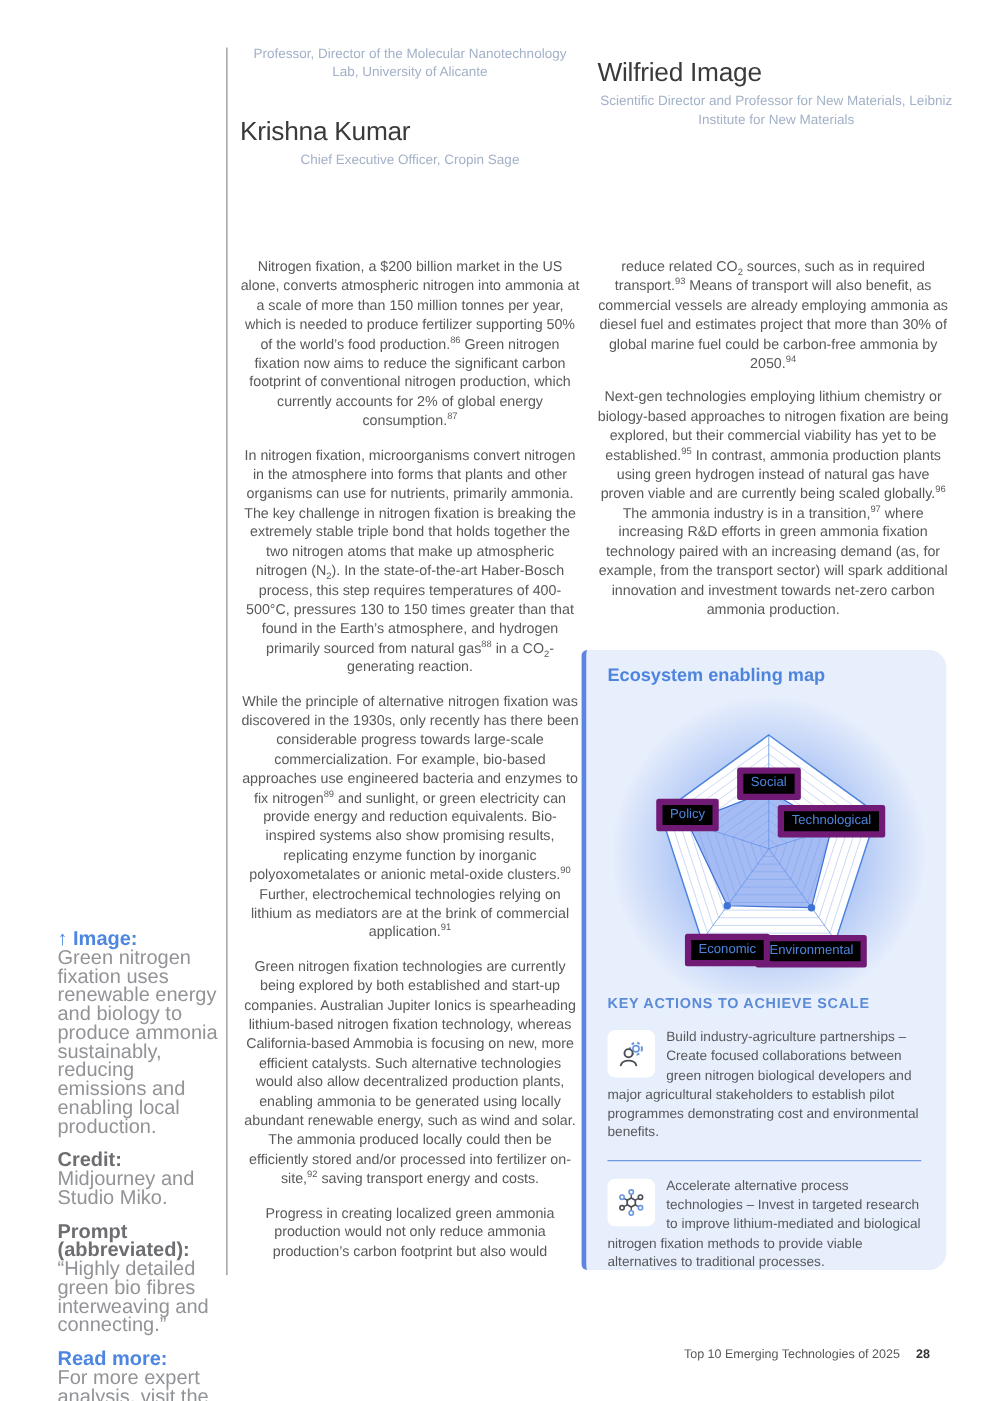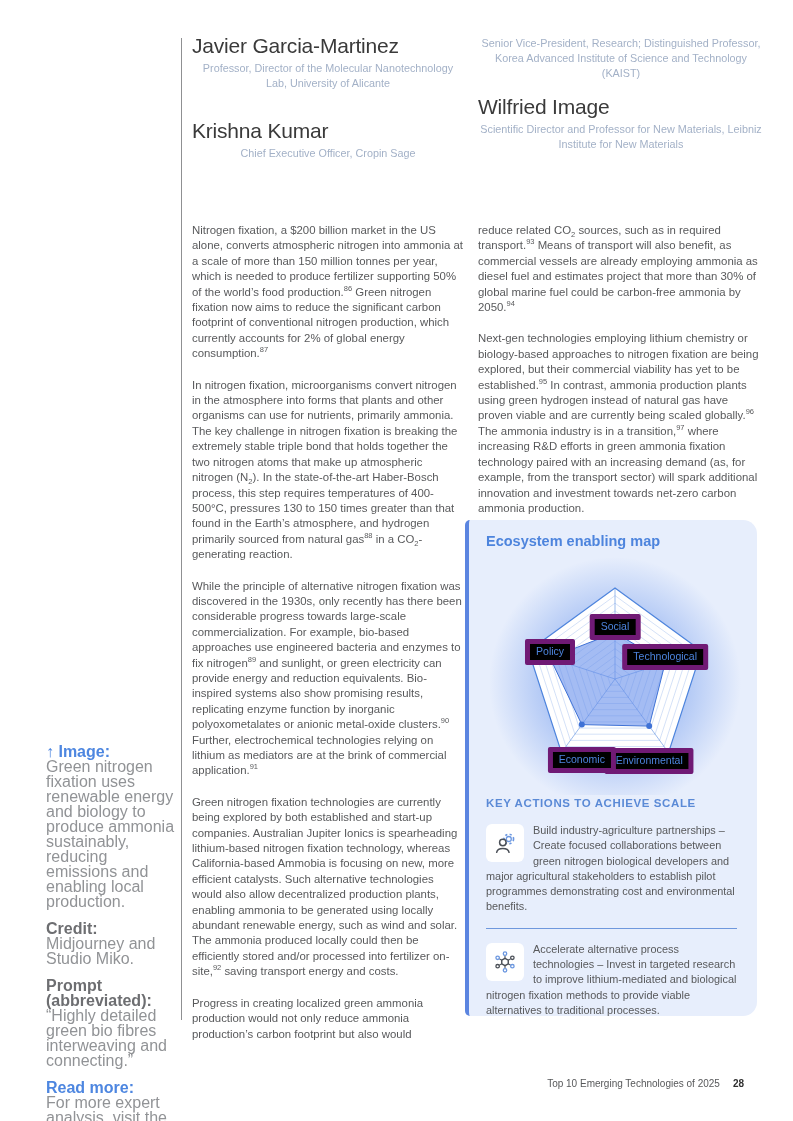--- a/index.html
+++ b/index.html
@@ -13,21 +13,21 @@
   .authors-col.c2{left:478px;width:286px;}
   .author-name{margin:0;font-size:21px;font-weight:normal;color:#3a3a3a;letter-spacing:-0.2px;line-height:25px;}
   .author-title{margin:3px 0 0;font-size:10.8px;line-height:15px;color:#a3b1c7;text-align:center;}
   .author.gap-lg{margin-bottom:27px;}
   .author.gap-sm{margin-bottom:13px;}
 
   
   .col{position:absolute;top:207px;font-size:11.4px;line-height:15.4px;color:#58595b;}
   .col-left{left:192px;width:272px;}
   .col-right{left:478px;width:281px;}
-  .col p{margin:16px 0 12px;}
+  .col p{margin:0 0 12px;text-align:center;}
   sup{font-size:7.5px;line-height:0;vertical-align:super;}
   sub{font-size:7.5px;line-height:0;vertical-align:sub;}
 
   
   .sidebar{position:absolute;left:46px;top:744px;width:130px;font-size:16px;line-height:15px;color:#919396;}
   .sidebar p{margin:0 0 12px;}
   .lbl-blue{color:#4d86e0;font-weight:bold;}
   .lbl-dark{color:#6d6e71;font-weight:bold;}
   .side-link{color:#8ab4e8;text-decoration:underline;cursor:pointer;}
 
@@ -51,32 +51,30 @@
   .footer .pg{font-weight:bold;color:#303030;margin-left:13px;}
 </style>
 </head>
 <body>
 
 <div class="page">
   <div class="vrule"></div>
 
   <div class="authors-col c1">
     <div class="author gap-lg">
-      <h1 class="author-name">Javier Garcia-Martinez</h1>
       <p class="author-title">Professor, Director of the Molecular Nanotechnology Lab, University of Alicante</p>
     </div>
     <div class="author">
       <h1 class="author-name">Krishna Kumar</h1>
       <p class="author-title">Chief Executive Officer, Cropin Sage</p>
     </div>
   </div>
 
   <div class="authors-col c2">
     <div class="author gap-sm">
-      <p class="author-title">Senior Vice-President, Research; Distinguished Professor, Korea Advanced Institute of Science and Technology (KAIST)</p>
     </div>
     <div class="author">
       <h1 class="author-name">Wilfried Image</h1>
       <p class="author-title">Scientific Director and Professor for New Materials, Leibniz Institute for New Materials</p>
     </div>
   </div>
 
   <aside class="sidebar">
     <p><span class="lbl-blue">↑ Image:</span><br>
       <span>Green nitrogen fixation uses renewable energy and biology to produce ammonia sustainably, reducing emissions and enabling local production.</span></p>

